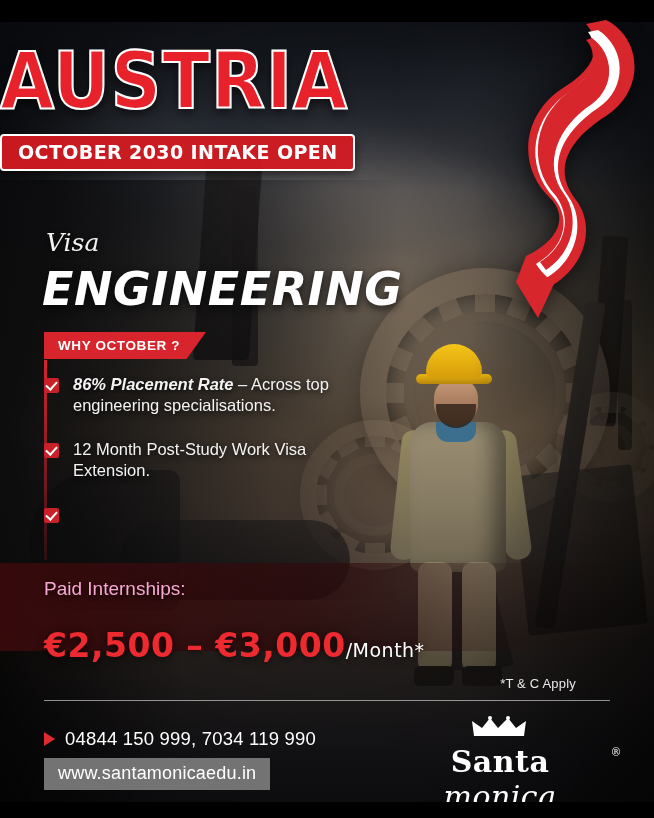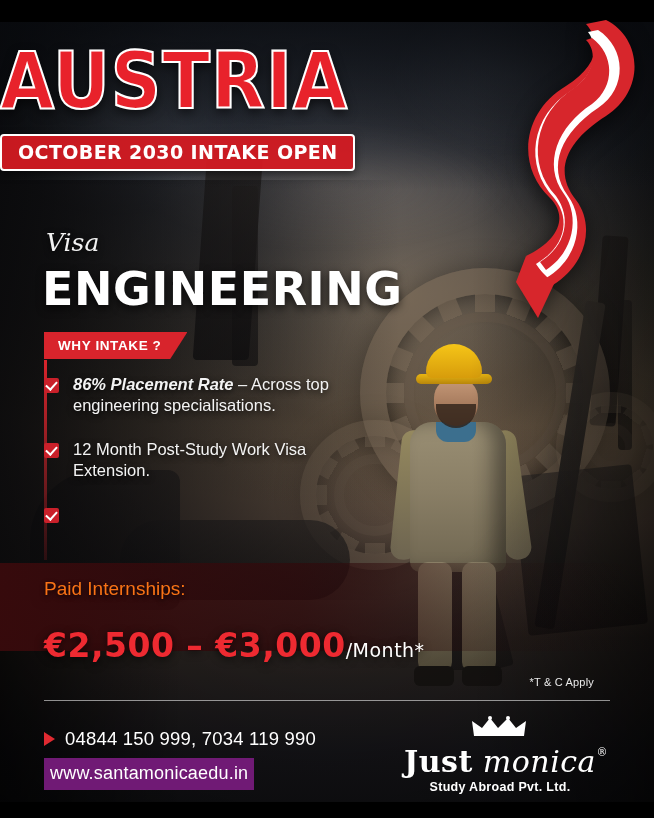--- a/index.html
+++ b/index.html
@@ -196,20 +196,21 @@
     text-shadow: 0 2px 6px rgba(0,0,0,.7);
   }
   .engineering {
     position:absolute; left: 42px; top: 262px;
     font-family: "DejaVu Sans", sans-serif;
     font-weight: 700;
     font-size: 46px;
     letter-spacing: .5px;
     color: #ffffff;
     text-shadow: 0 3px 10px rgba(0,0,0,.75);
+    font-style: italic;
   }
 
   
   .why-tag {
     position:absolute; left: 44px; top: 332px;
     background: #d8242c;
     color: #fff;
     font-weight: 700;
     font-size: 13.5px;
     letter-spacing: .6px;
@@ -248,44 +249,44 @@
   .btext b { font-style: italic; font-weight: 700; }
   .btext .ital { font-style: italic; font-weight: 700; }
 
   
   .band {
     position:absolute; left:0; right:0; top: 563px; height: 88px;
     background: linear-gradient(90deg, rgba(58,10,12,0.92) 0%, rgba(48,10,12,0.72) 46%, rgba(30,8,10,0.15) 78%, rgba(0,0,0,0) 100%);
   }
   .paid {
     position:absolute; left: 44px; top: 578px;
-    color: #f97316;
+    color: #f9a8d4;
     font-size: 19px;
     font-weight: 400;
     text-shadow: 0 2px 5px rgba(0,0,0,.8);
   }
   .salary {
     position:absolute; left: 44px; top: 602px;
     font-family: "DejaVu Sans", sans-serif;
     color: #ee2a31;
     font-weight: 700;
     font-size: 33px;
     letter-spacing: .5px;
     text-shadow: 0 2px 8px rgba(0,0,0,.7);
     margin-top: 24px;
   }
   .salary .mo {
     color: #ffffff;
     font-size: 19px;
     font-weight: 400;
   }
   .tc {
-    position:absolute; right: 60px; top: 676px;
+    position:absolute; right: 78px; top: 676px;
     color: #e9e9e9;
-    font-size: 11px;
+    font-size: 13px;
     letter-spacing: .2px;
   }
 
   
   .divider {
     position:absolute; left: 44px; right: 44px; top: 700px;
     height: 1px; background: rgba(255,255,255,0.55);
   }
   .phone {
     position:absolute; left: 44px; top: 728px;
@@ -297,24 +298,24 @@
     border-top: 7px solid transparent;
     border-bottom: 7px solid transparent;
   }
   .phone-text {
     color: #ffffff;
     font-size: 18.5px;
     letter-spacing: .2px;
   }
   .weburl {
     position:absolute; left: 44px; top: 758px;
-    background: #701a75;
+    background: #737373;
     color: #ffffff;
     font-size: 18px;
-    padding: 5px 6px 6px;
+    padding: 5px 14px 6px;
     letter-spacing: .2px;
   }
   .logo { position:absolute; right: 44px; top: 716px; text-align: center; width: 220px; }
   .crown { margin: 0 auto 2px; width: 60px; height: 22px; }
   .logo-name {
     font-family: "DejaVu Serif", serif;
     font-size: 30px;
     color: #ffffff;
     letter-spacing: .5px;
     position: relative;
@@ -426,21 +427,21 @@
   <div class="headline">
     <div class="austria">AUSTRIA</div>
     <div>
       <span class="intake-pill">OCTOBER 2030 INTAKE OPEN</span>
     </div>
   </div>
 
   <div class="study">Visa</div>
   <div class="engineering">ENGINEERING</div>
 
-  <div class="why-tag">WHY INTAKE ?</div>
+  <div class="why-tag">WHY OCTOBER ?</div>
   <div class="red-rule"></div>
 
   <div class="bullets">
     <div class="bullet">
       <span class="check"></span>
       <div class="btext">
         <b>86% Placement Rate</b><span> – Across top engineering specialisations.</span>
       </div>
     </div>
     <div class="bullet">
@@ -473,19 +474,19 @@
 
   <div class="weburl">www.santamonicaedu.in</div>
 
   <div class="logo">
     <svg class="crown" viewBox="0 0 60 22">
       <path d="M4 20 L2 5 L12 12 L20 2 L28 12 L38 2 L46 12 L56 5 L54 20 Z" fill="#ffffff"></path>
       <circle cx="20" cy="2" r="2" fill="#ffffff"></circle>
         <circle cx="38" cy="2" r="2" fill="#ffffff"></circle>
     </svg>
     <div class="logo-name">
-      <b>Just</b><span class="light"> monica</span><span class="logo-reg">®</span>
+      <b>Santa</b><span class="light"> monica</span><span class="logo-reg">®</span>
     </div>
     <div class="logo-sub">Study Abroad Pvt. Ltd.</div>
   </div>
 
   <div class="bottombar"></div>
 </div>
 
 </body></html>

